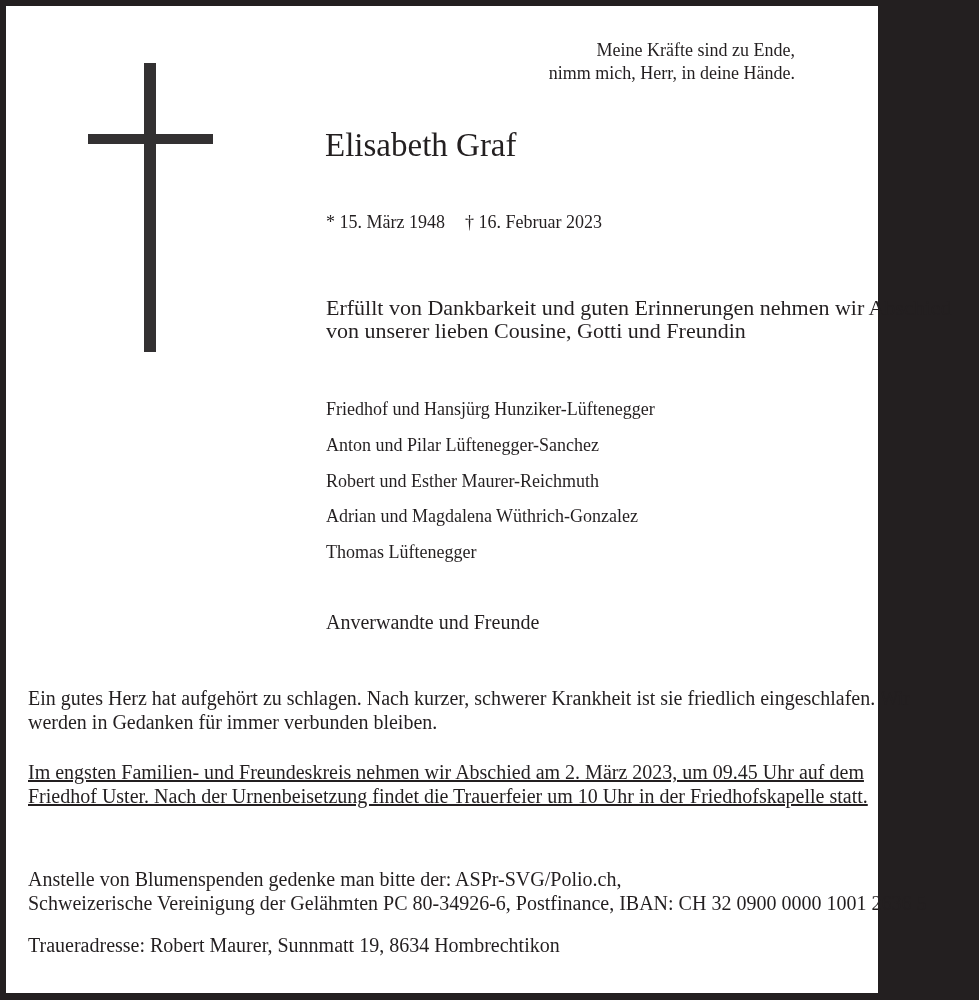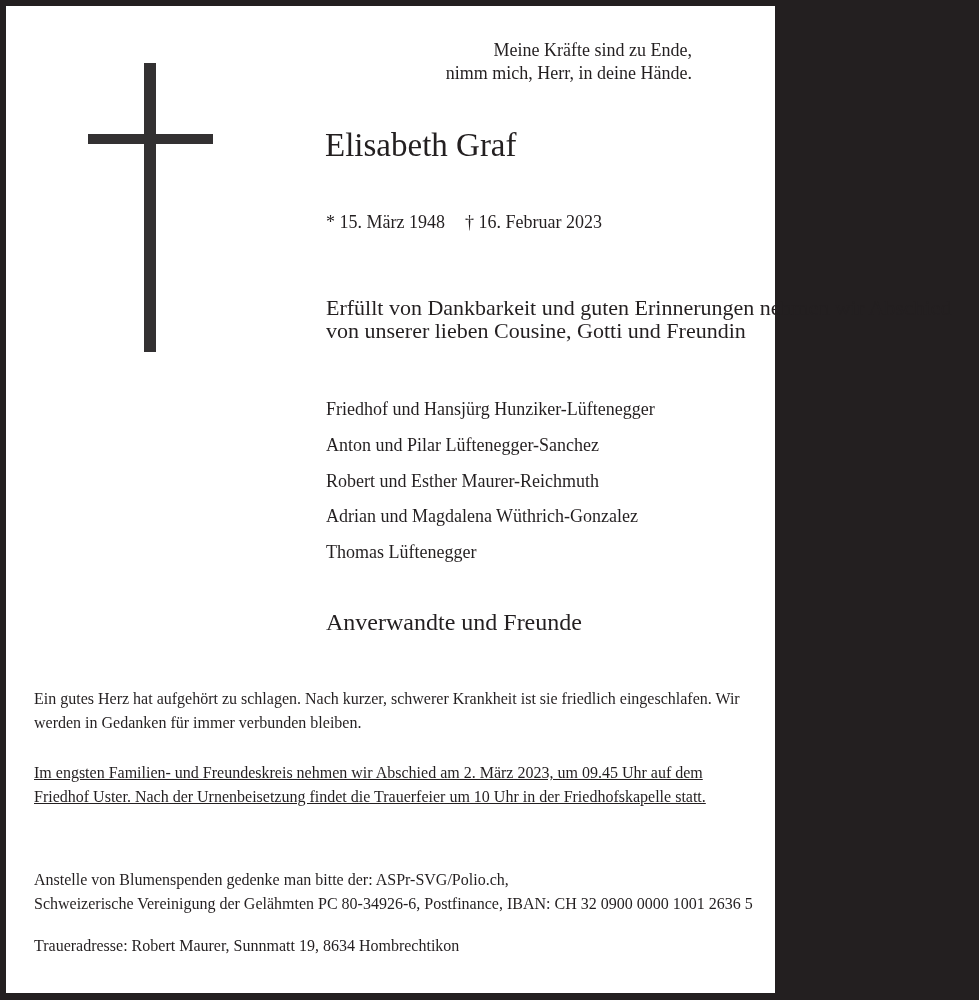--- a/index.html
+++ b/index.html
@@ -1,29 +1,29 @@
 <!DOCTYPE html>
 <html><head>
   <meta charset="utf-8">
   <style>
     html, body { margin:0; padding:0; }
     body { width:979px; height:1000px; background:#231f20; position:relative; overflow:hidden; font-family:"Liberation Serif","DejaVu Serif",serif; color:#231f20; }
-    .card { position:absolute; left:6px; top:6px; width:769px; height:987px; background:#fff; }
+    .card { position:absolute; left:6px; top:6px; width:872px; height:987px; background:#fff; }
     .abs { position:absolute; white-space:nowrap; }
     .motto { right:83px; top:33px; text-align:right; font-size:18px; line-height:23px; }
     .cross-v { position:absolute; left:138px; top:57px; width:12px; height:289px; background:#333132; }
     .cross-h { position:absolute; left:82px; top:128px; width:125px; height:10px; background:#333132; }
     .name { left:319px; top:112px; font-size:33px; line-height:54px; }
     .dates { left:320px; top:194px; font-size:18px; line-height:22px;margin-top:11px; }
     .dates .sep { display:inline-block; width:20px; }
     .intro { left:320px; top:290px; font-size:22px; line-height:23px; }
     .mourners { left:320px; top:390px; font-size:18px; }
     .mourners div { height:35.8px; line-height:26px; }
-    .relatives { left:320px; top:605px; font-size:24px; line-height:22px; }
-    .para { left:28px; font-size:16px; line-height:23.5px; }
+    .relatives { left:320px; top:605px; font-size:20px; line-height:22px; }
+    .para { left:22px; font-size:20px; line-height:23.5px; }
     .p1 { top:681px; }
     .p2 { top:755px;text-decoration:underline; }
     .p3 { top:862px; }
     .p4 { top:928px; }
   </style>
 </head>
 <body>
 
 <div class="card">
   <div class="abs motto">

